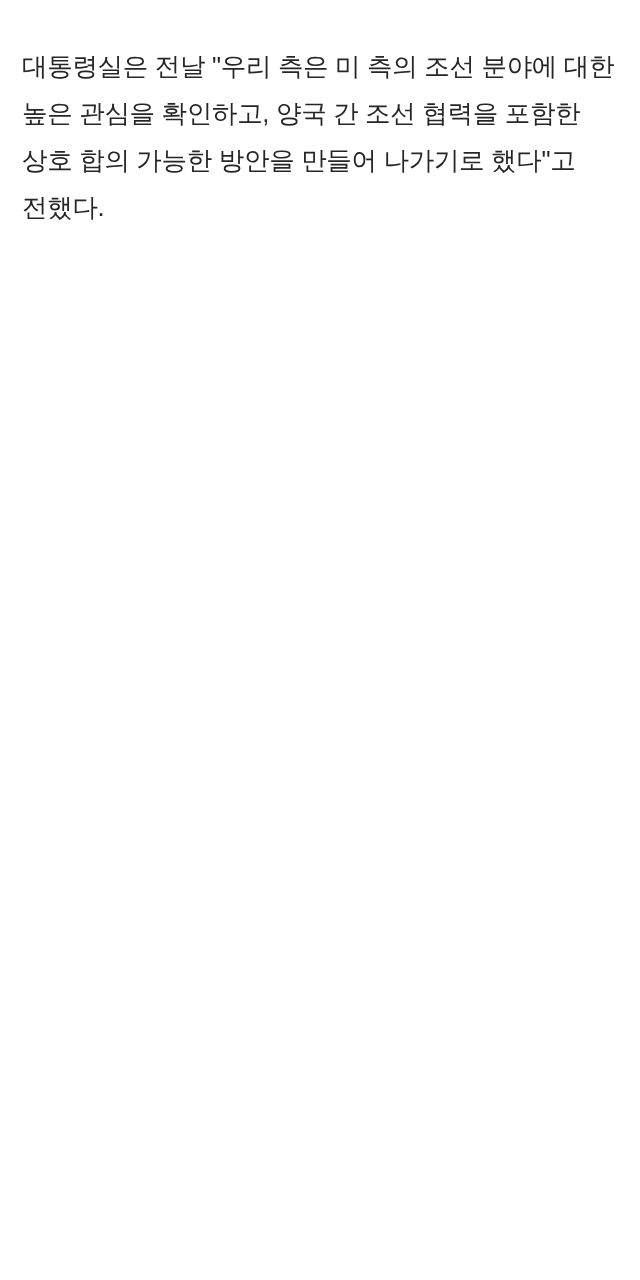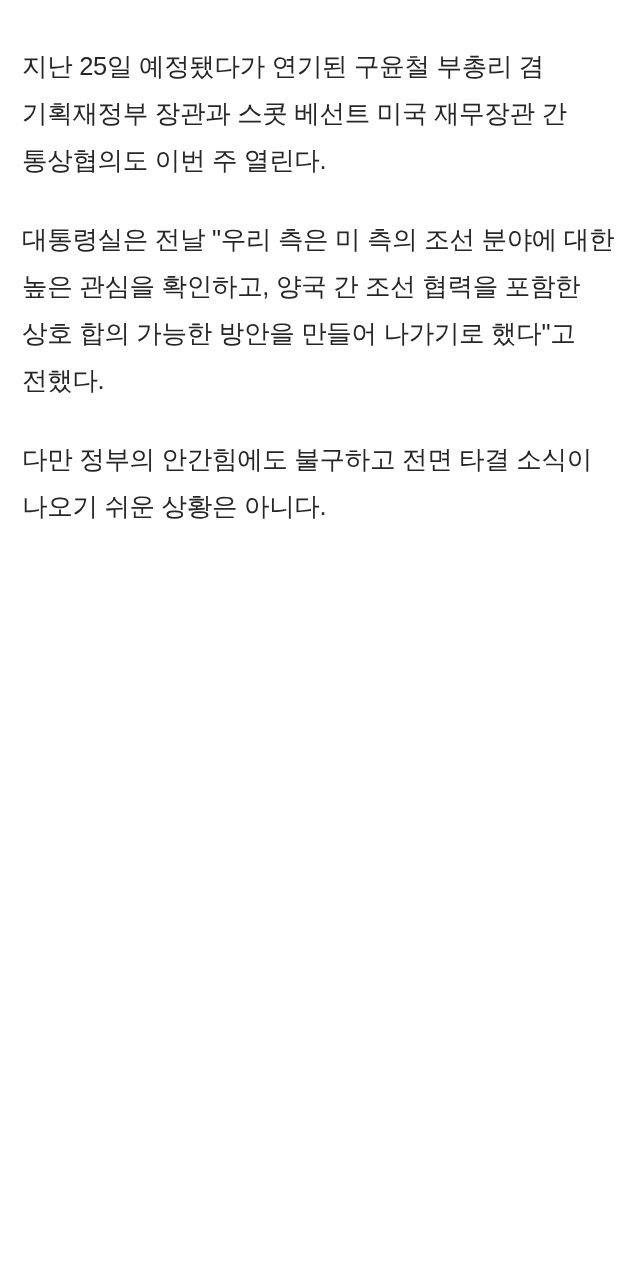--- a/index.html
+++ b/index.html
@@ -37,16 +37,14 @@
   .spacer-top {
     height: 0;
   }
 </style>
 </head>
 <body>
 
 <div class="article">
   <div class="spacer-top"></div>
   <p class="para clipped">장관과 뉴욕에서 다시 협상을 이어갔다.</p>
-  <p class="para">지난 25일 예정됐다가 연기된 구윤철 부총리 겸 기획재정부 장관과 스콧 베선트 미국 재무장관 간 통상협의도 이번 주 열린다.</p>
   <p class="para">대통령실은 전날 "우리 측은 미 측의 조선 분야에 대한 높은 관심을 확인하고, 양국 간 조선 협력을 포함한 상호 합의 가능한 방안을 만들어 나가기로 했다"고 전했다.</p>
-  <p class="para">다만 정부의 안간힘에도 불구하고 전면 타결 소식이 나오기 쉬운 상황은 아니다.</p>
 </div>
 
 </body></html>

